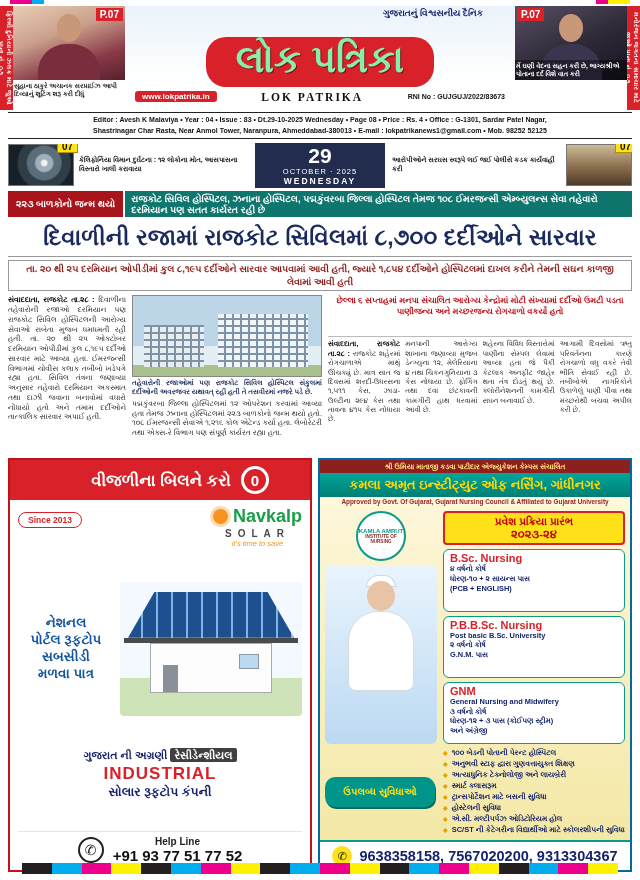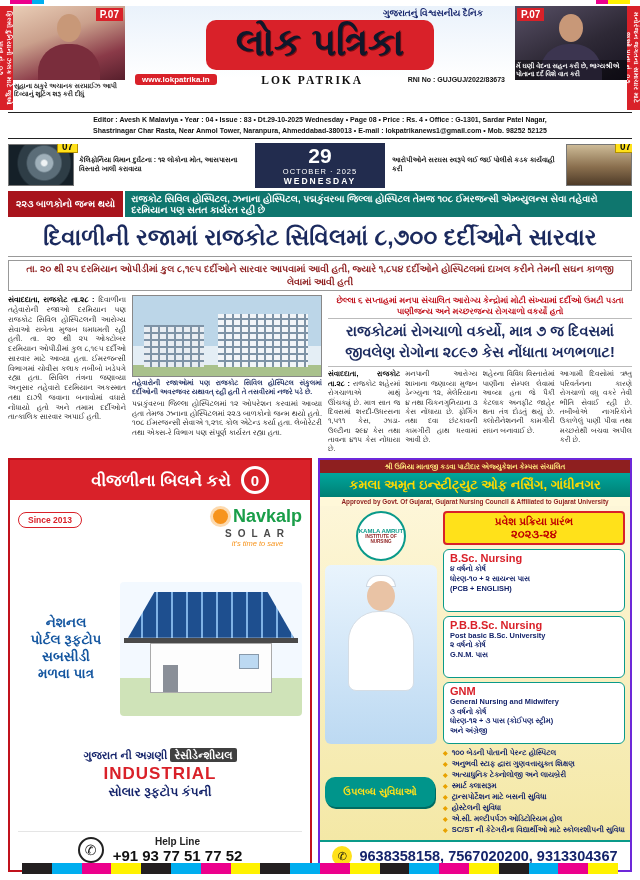--- a/index.html
+++ b/index.html
@@ -29,21 +29,21 @@
   .photo-right .sil-body { background:#3c3550; }
   .promo-page { position:absolute; top:2px; background:#d92129; color:#fff;
     font-size:10px; font-weight:bold; padding:1px 4px; z-index:2; }
   .pp-right { right:2px; } .pp-left { left:2px; }
   .promo-cap { font-size:6.6px; font-weight:bold; color:#1c1c1c; line-height:1.25; padding:2px 1px; overflow:hidden; }
   .promo-cap.on-photo { position:absolute; bottom:0; left:0; right:0; color:#fff; background:rgba(0,0,0,.4); margin:0; }
 
   .mast-center { flex:1; display:flex; flex-direction:column; align-items:center;
     background:linear-gradient(#eaf2fb,#ffffff 70%); padding:2px 6px 0; }
   .tagline { align-self:flex-end; margin-right:26px; font-size:9px; font-weight:bold; color:#15246b; }
-  .logo-box { margin-top:1px; background:#d92129; color:#0f172a; border-radius:10px;
+  .logo-box { margin-top:18px; background:#d92129; color:#86efac; border-radius:20px;
     padding:1px 30px 5px; font-size:38px; font-weight:800; line-height:1.15;
     text-shadow:1px 1px 0 #7e0d12; }
   .mast-meta { width:100%; display:flex; align-items:center; justify-content:space-between; margin-top:4px; padding:0 4px; }
   .web-pill { background:#d92129; color:#fff; font-size:8px; font-weight:bold; padding:1px 7px; border-radius:3px; }
   .logo-en { font-family:"Liberation Serif", serif; font-size:11.5px; font-weight:800; letter-spacing:2px; color:#111; }
   .rni { font-size:7px; font-weight:bold; color:#111; }
 
   
   .editor-bar { margin:2px 8px 0; border-top:1.5px solid #222; border-bottom:1.5px solid #222;
     text-align:center; font-size:7px; color:#111; padding:2px 0; line-height:1.5; font-weight:bold; }
@@ -86,21 +86,21 @@
     background:linear-gradient(#bcd6e8 0 62%, #e4eef5 62% 86%, #a9c18c 86%); overflow:hidden; }
   .bldg { position:absolute; bottom:12%;
     background-color:#e8edf2;
     background-image:repeating-linear-gradient(0deg, transparent 0 5px, #7e93a6 5px 7px),
                      repeating-linear-gradient(90deg, transparent 0 6px, #7e93a6 6px 8px); }
   .b1 { left:6%;  width:32%; height:52%; }
   .b2 { right:7%; width:48%; height:66%; background-color:#f2f5f8; }
   .photo-cap { font-size:7px; font-weight:bold; color:#1b2a5e; margin:2px 0; line-height:1.25; }
   .story2 { flex:1; display:flex; flex-direction:column; overflow:hidden; }
   .kicker { color:#c1121c; font-weight:800; font-size:8.4px; text-align:center; line-height:1.25;
-    border-bottom:1px solid #bbb; padding-bottom:2px; }
+    border-bottom:1px solid #bbb; padding-bottom:20px; }
   .headline2 { color:#1b2a5e; font-size:14.5px; font-weight:800; text-align:center;
     line-height:1.45; padding:2px 4px 3px; border-bottom:1px solid #bbb; }
   .s2cols { display:flex; gap:5px; flex:1; margin-top:2px; font-size:7.2px; overflow:hidden; }
   .s2col { flex:1; overflow:hidden; }
 
   
   .ads { display:flex; gap:6px; margin-top:5px; padding:0 8px; height:414px; }
 
   
   .ad-solar { width:304px; border:2px solid #c1121c; display:flex; flex-direction:column; background:#fff; }
@@ -144,21 +144,21 @@
   .bt2 { font-size:17px; font-weight:800; color:#d92129; letter-spacing:1px; margin-top:2px; }
   .bt3 { font-size:12.5px; font-weight:800; color:#15246b; margin-top:1px; }
   .helpline { display:flex; align-items:center; justify-content:center; gap:9px;
     border-top:1px solid #e5e5e5; padding-top:4px; }
   .ph-icon { width:26px; height:26px; border:2px solid #222; border-radius:50%;
     display:flex; align-items:center; justify-content:center; font-size:14px; color:#222; }
   .hl-label { font-size:10px; font-weight:bold; color:#222; text-align:center; }
   .hl-num { font-size:15px; font-weight:800; color:#111; }
 
   
-  .ad-nursing { flex:1; border:2px solid #6d28d9; display:flex; flex-direction:column; background:#fdf6d8; overflow:hidden; }
+  .ad-nursing { flex:1; border:2px solid #0369a1; display:flex; flex-direction:column; background:#fdf6d8; overflow:hidden; }
   .n-top { background:#8e1f1f; color:#ffe97f; font-size:7.2px; font-weight:bold; text-align:center; padding:2px 2px; }
   .n-title { background:linear-gradient(#00a69c,#007f74); color:#ffd900; font-size:13px;
     font-weight:800; text-align:center; padding:4px 2px; }
   .n-approve { background:#fff8d9; color:#8e1f1f; font-size:6.4px; font-weight:bold; text-align:center; padding:1px 0; }
   .n-body { flex:1; display:flex; flex-direction:column; gap:4px; padding:5px;
     background:linear-gradient(#fdf6d8,#f4e8a6); overflow:hidden; }
   .nb-r1 { display:flex; gap:6px; flex:1; overflow:hidden; }
   .nb-left { width:112px; display:flex; flex-direction:column; align-items:center; gap:4px; }
   .inst-logo { width:50px; height:50px; border-radius:50%; background:#fff; border:2px solid #0a9a8a;
     display:flex; flex-direction:column; align-items:center; justify-content:center; text-align:center; }
@@ -288,21 +288,20 @@
     <div class="bcol2">
       <div class="hospital-photo">
         <div class="bldg b1"></div>
         <div class="bldg b2"></div>
       </div>
       <div class="photo-cap">તહેવારોની રજાઓમાં પણ રાજકોટ સિવિલ હોસ્પિટલ સંકુલમાં દર્દીઓની અવરજવર યથાવત્ રહી હતી તે તસવીરમાં નજરે પડે છે.</div>
       <div>પદ્મકુંવરબા જિલ્લા હોસ્પિટલમાં ૧૨ ઓપરેશન કરવામાં આવ્યા હતા તેમજ ઝનાના હોસ્પિટલમાં ૨૨૩ બાળકોનો જન્મ થયો હતો. ૧૦૮ ઈમરજન્સી સેવાએ ૧,૨૧૬ કોલ એટેન્ડ કર્યા હતા. લેબોરેટરી તથા એક્સ-રે વિભાગ પણ સંપૂર્ણ કાર્યરત રહ્યા હતા.</div>
     </div>
     <div class="story2">
       <div class="kicker">છેલ્લા ૬ સપ્તાહમાં મનપા સંચાલિત આરોગ્ય કેન્દ્રોમાં મોટી સંખ્યામાં દર્દીઓ ઉમટી પડતા પાણીજન્ય અને મચ્છરજન્ય રોગચાળો વકર્યો હતો</div>
-      <h2 class="headline2">રાજકોટમાં રોગચાળો વકર્યો, માત્ર ૭ જ દિવસમાં જીવલેણ રોગોના ૨૮૯૭ કેસ નોંધાતા ખળભળાટ!</h2>
       <div class="s2cols">
         <div class="s2col">
           <span class="dateline">સંવાદદાતા, રાજકોટ તા.૨૮ :</span>
           <span>રાજકોટ શહેરમાં રોગચાળાએ માથું ઊંચક્યું છે. માત્ર સાત જ દિવસમાં શરદી-ઉધરસના ૧,૫૧૧ કેસ, ઝાડા-ઉલ્ટીના ૨૯૪ કેસ તથા તાવના ૪૧૫ કેસ નોંધાયા છે.</span>
         </div>
         <div class="s2col">મનપાની આરોગ્ય શાખાના જણાવ્યા મુજબ ડેન્ગ્યુના ૧૨, મેલેરિયાના ૪ તથા ચિકનગુનિયાના ૩ કેસ નોંધાયા છે. ફોગિંગ તથા દવા છંટકાવની કામગીરી હાથ ધરવામાં આવી છે.</div>
         <div class="s2col">શહેરના વિવિધ વિસ્તારોમાં પાણીના સેમ્પલ લેવામાં આવ્યા હતા જે પૈકી કેટલાક અનફીટ જાહેર થતા તંત્ર દોડતું થયું છે. ક્લોરીનેશનની કામગીરી સઘન બનાવાઈ છે.</div>
         <div class="s2col">આગામી દિવસોમાં ઋતુ પરિવર્તનના કારણે રોગચાળો વધુ વકરે તેવી ભીતિ સેવાઈ રહી છે. તબીબોએ નાગરિકોને ઉકાળેલું પાણી પીવા તથા મચ્છરોથી બચવા અપીલ કરી છે.</div>
       </div>
     </div>

